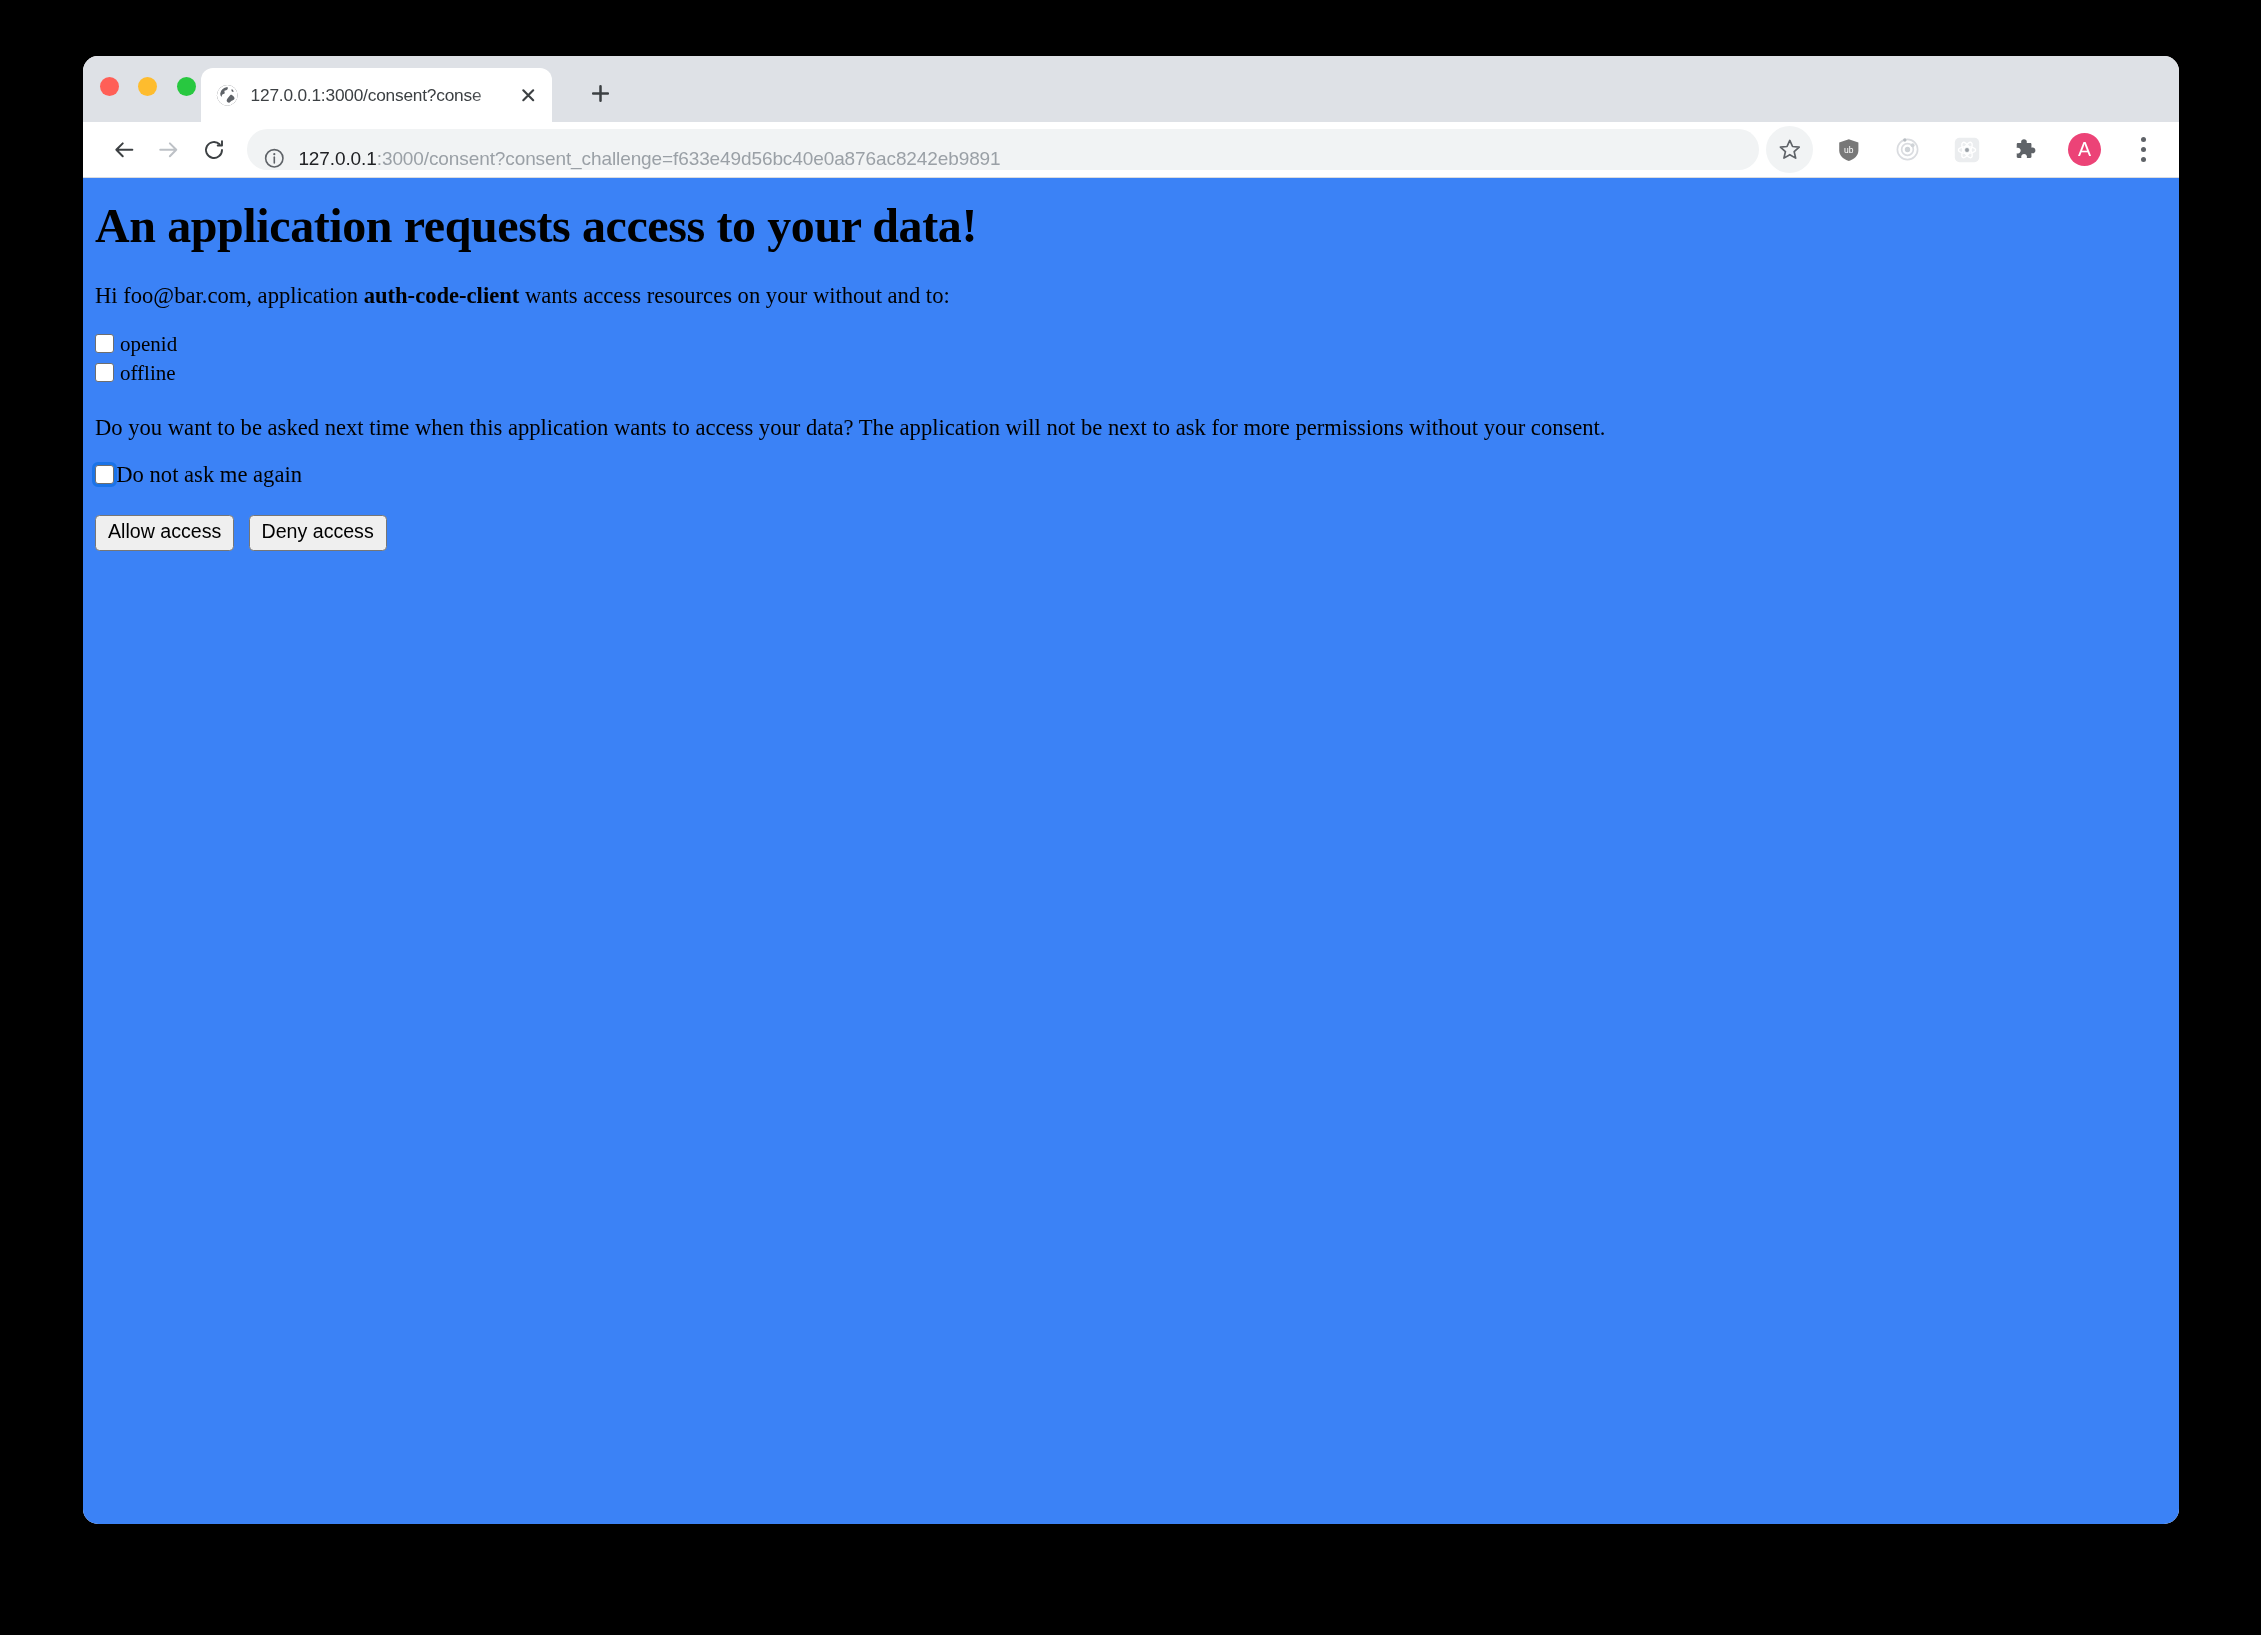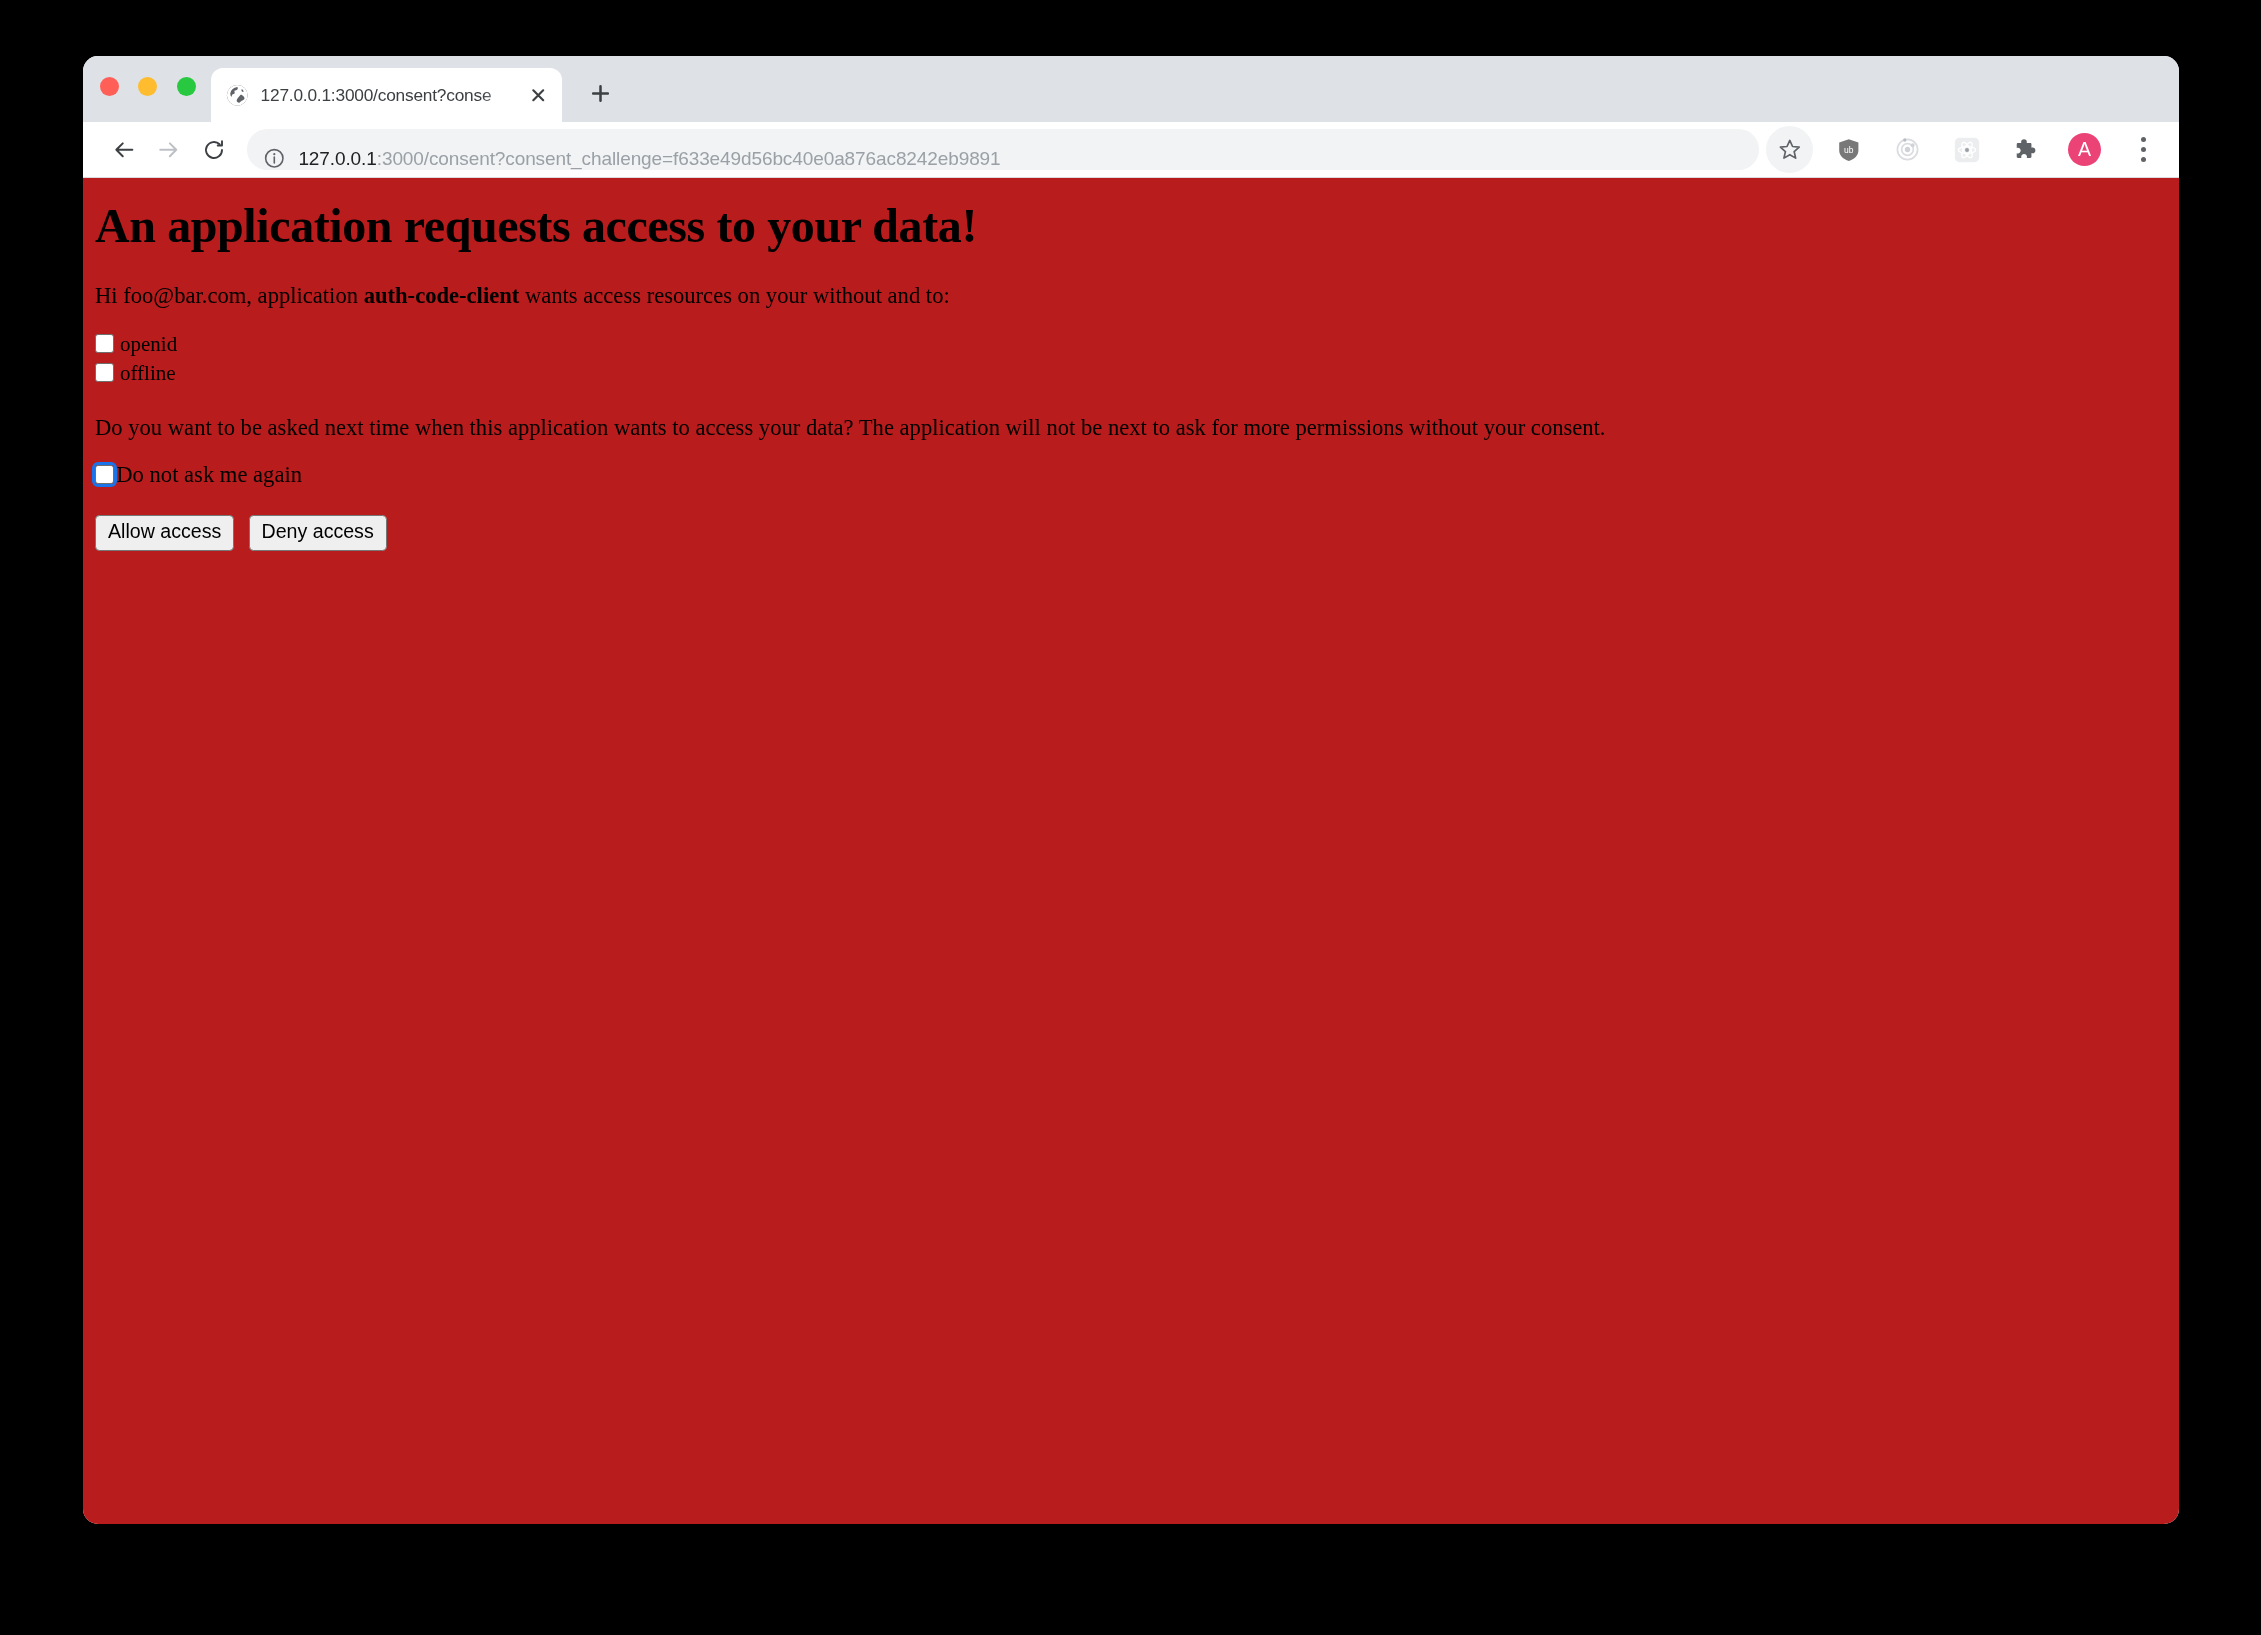--- a/index.html
+++ b/index.html
@@ -49,21 +49,21 @@
     width: 19px;
     height: 19px;
     border-radius: 50%;
   }
   .tl-red    { background: #ff5f57; }
   .tl-yellow { background: #febc2e; }
   .tl-green  { background: #28c840; }
 
   .tab {
     position: absolute;
-    left: 128px;
+    left: 118px;
     bottom: 0;
     width: 351px;
     height: 54px;
     background: #ffffff;
     border-radius: 12px 12px 0 0;
     display: flex;
     align-items: center;
     padding: 0 10.5px 0 15px;
   }
   .tab-favicon {
@@ -170,21 +170,21 @@
   }
   .kebab span {
     width: 5.3px; height: 5.3px; border-radius: 50%;
     background: #5f6368;
     display: block;
   }
 
   
   .page {
     flex: 1;
-    background: #b91c1c;
+    background: #3b82f6;
     padding: 22.6px 12px 0 12px;
     font-family: "Liberation Serif", serif;
     color: #000000;
     overflow: hidden;
   }
 
   .page h1 {
     font-family: "Liberation Serif", serif;
     font-size: 48px;
     font-weight: bold;

